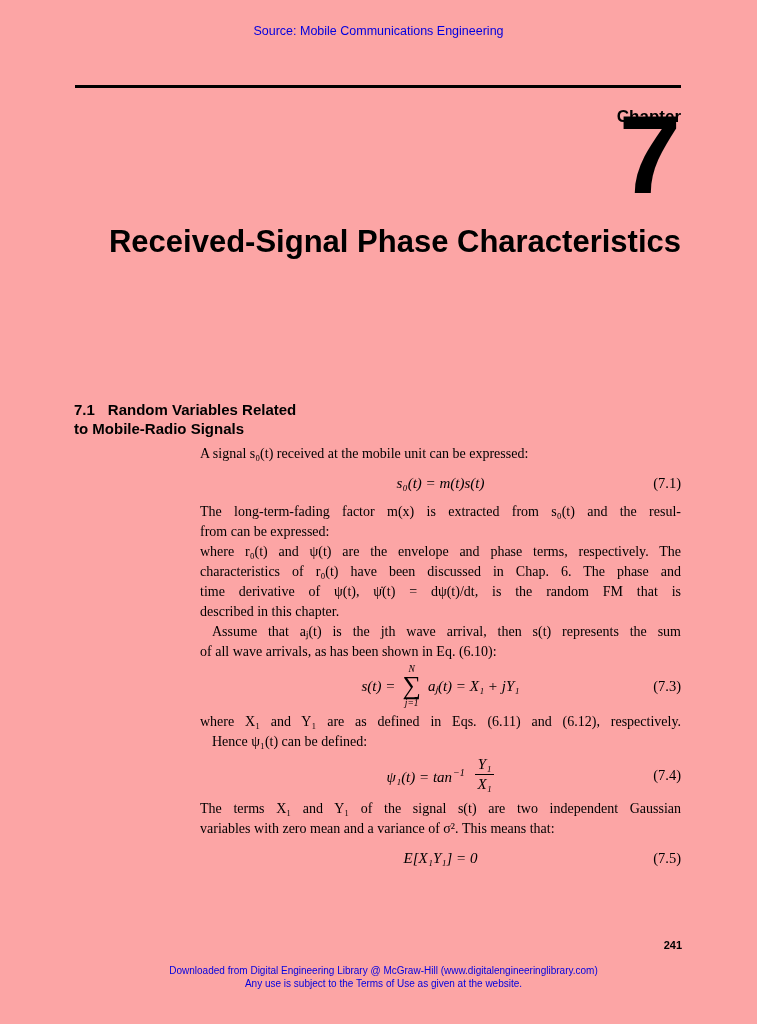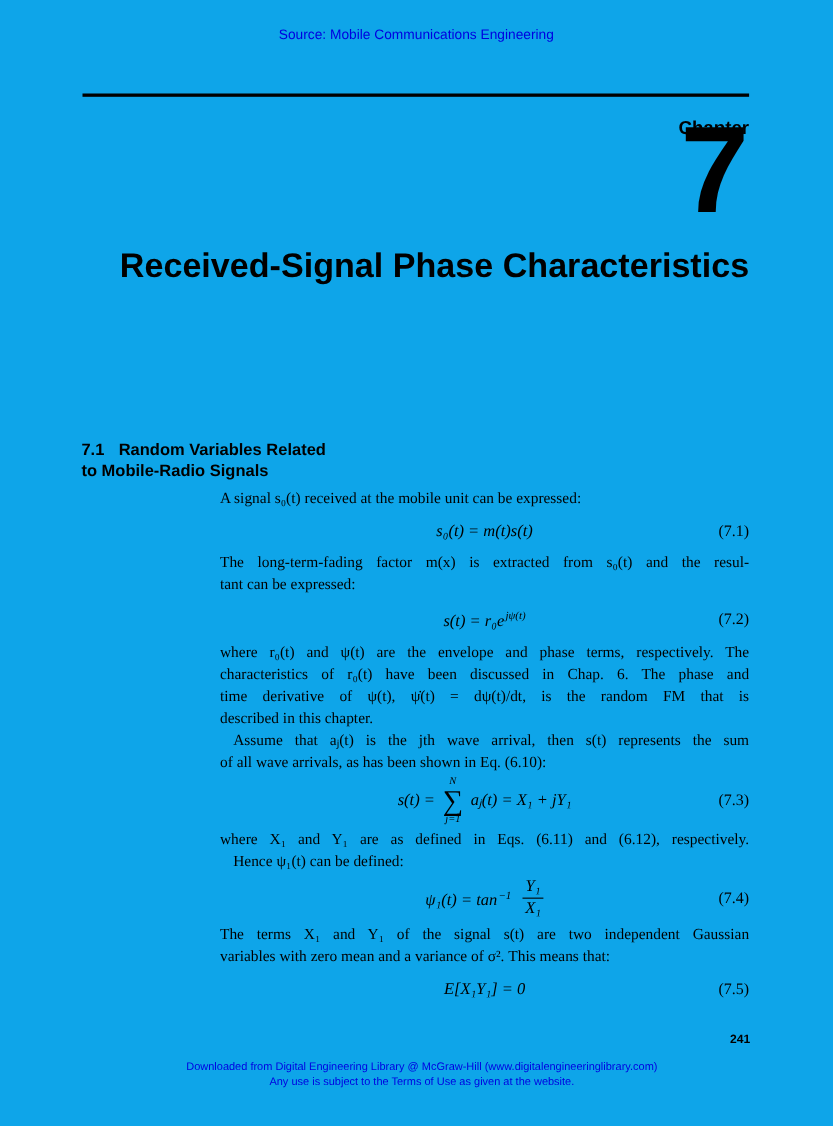--- a/index.html
+++ b/index.html
@@ -1,21 +1,21 @@
 <!DOCTYPE html>
 <html><head>
 <meta charset="utf-8">
 <style>
   html, body { margin: 0; padding: 0; background: #e8e8e8; }
   .page {
     position: relative;
     width: 757px;
     height: 1024px;
     margin: 0 auto;
-    background: #0ea5e9;
+    background: #fca5a5;
     color: #000000;
     font-family: "Liberation Serif", serif;
     overflow: hidden;
   }
 
   
   .source-notice {
     position: absolute;
     top: 24px; left: 0; right: 0;
     text-align: center;
@@ -183,27 +183,23 @@
       <div class="ln last">A signal s₀(t) received at the mobile unit can be expressed:</div>
     </div>
 
     <div class="eq-row">
       <span class="eq">s₀(t) = m(t)s(t)</span>
       <span class="eq-num">(7.1)</span>
     </div>
 
     <div class="para">
       <div class="ln">The long-term-fading factor m(x) is extracted from s₀(t) and the resul-</div>
-      <div class="ln last">tant can be expressed:</div>
-    </div>
-
-    <div class="eq-row">
-      <span class="eq"><span>s(t) = r₀e</span><sup class="eqsup">jψ(t)</sup></span>
-      <span class="eq-num">(7.2)</span>
-    </div>
+      <div class="ln last">from can be expressed:</div>
+    </div>
+
 
     <div class="para">
       <div class="ln">where r₀(t) and ψ(t) are the envelope and phase terms, respectively. The</div>
       <div class="ln">characteristics of r₀(t) have been discussed in Chap. 6. The phase and</div>
       <div class="ln">time derivative of ψ(t), ψ̇(t) = dψ(t)/dt, is the random FM that is</div>
       <div class="ln last">described in this chapter.</div>
     </div>
 
     <div class="para">
       <div class="ln indent">Assume that aⱼ(t) is the jth wave arrival, then s(t) represents the sum</div>

